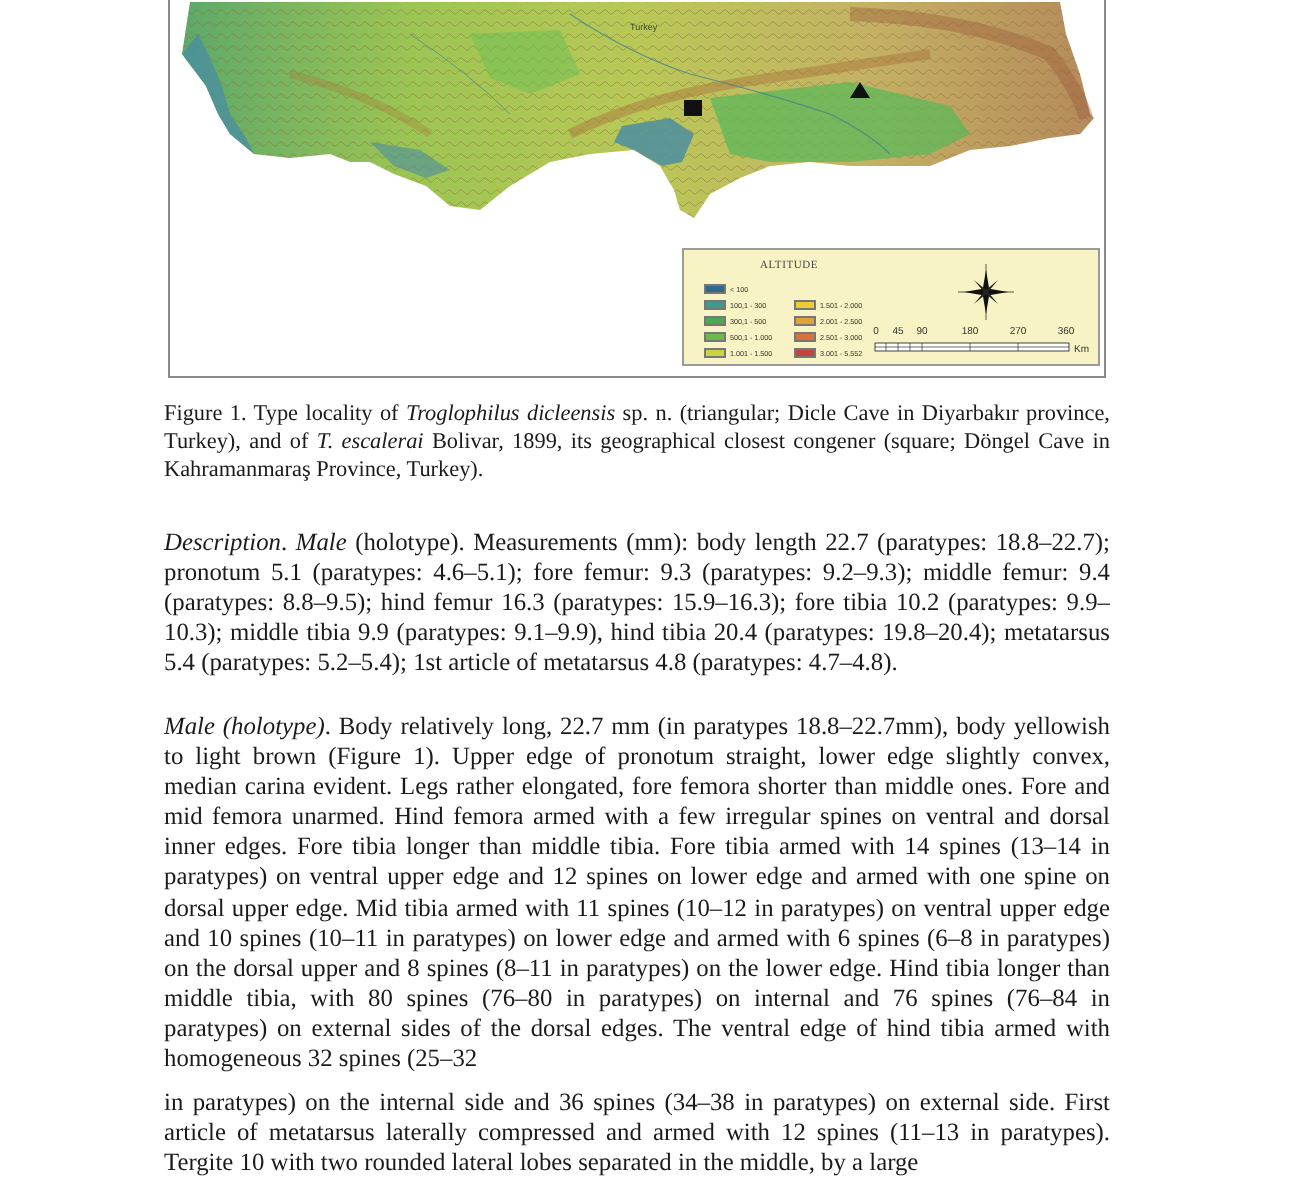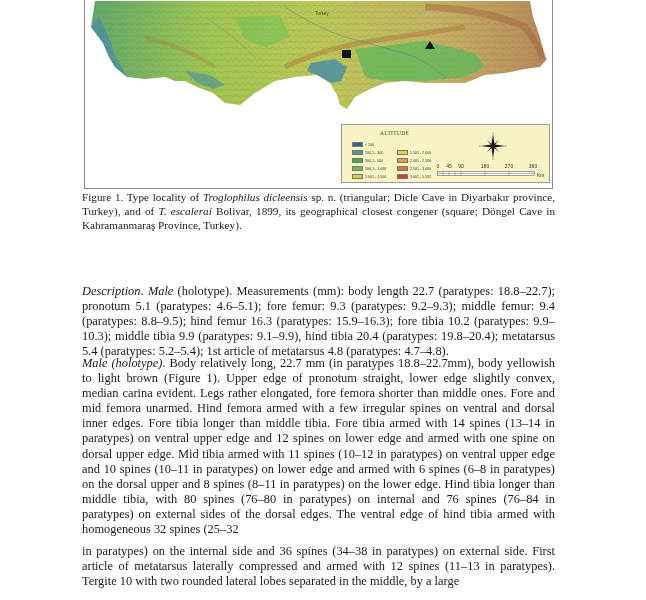--- a/index.html
+++ b/index.html
@@ -16,25 +16,25 @@
   .legend-swatch { width: 11px; height: 5px; border: 0.5px solid #777; box-sizing: border-box; }
   .legend-label { font-family: "Liberation Sans", sans-serif; font-size: 3.6px; color: #333; margin-left: 2px; white-space: nowrap; }
   .compass { position: absolute; left: 136px; top: 6px; }
   .scale { position: absolute; left: 95px; top: 38px; width: 110px; height: 16px; }
   .scale-tick-label { position: absolute; top: 0; font-family: "Liberation Sans", sans-serif; font-size: 5px; color: #333; transform: translateX(-50%); }
   .scale-unit { position: absolute; left: 100px; top: 9px; font-family: "Liberation Sans", sans-serif; font-size: 5px; color: #333; }
   .scale-bar { position: absolute; left: 0; top: 8px; width: 98px; height: 5px; }
   .map-marker-square { position: absolute; left: 257px; top: 53px; width: 9px; height: 8px; background: #111; }
   .map-label { position: absolute; left: 230px; top: 14px; font-family: "Liberation Sans", sans-serif; font-size: 4.5px; color: #3a4a2a; }
 
-  .caption { position: absolute; left: 82px; top: 190px; width: 473px; font-size: 11.2px; line-height: 14.2px;
+  .caption { position: absolute; left: 82px; top: 200px; width: 473px; font-size: 11.2px; line-height: 14.2px;
          text-align: justify; }
   .body-text { position: absolute; left: 82px; width: 473px; font-size: 12.4px; line-height: 15.1px;
          text-align: justify; hyphens: manual; }
-  .p1 { top: 284px; }
+  .p1 { top: 264px; }
   .p2 { top: 356px; }
   .p3 { top: 544px; }
   em { font-style: italic; }
   .para { margin: 0; }
 </style>
 </head>
 <body>
 
 <div class="figure-frame">
   <svg class="map-svg" width="469" height="193" viewBox="0 0 469 193">

